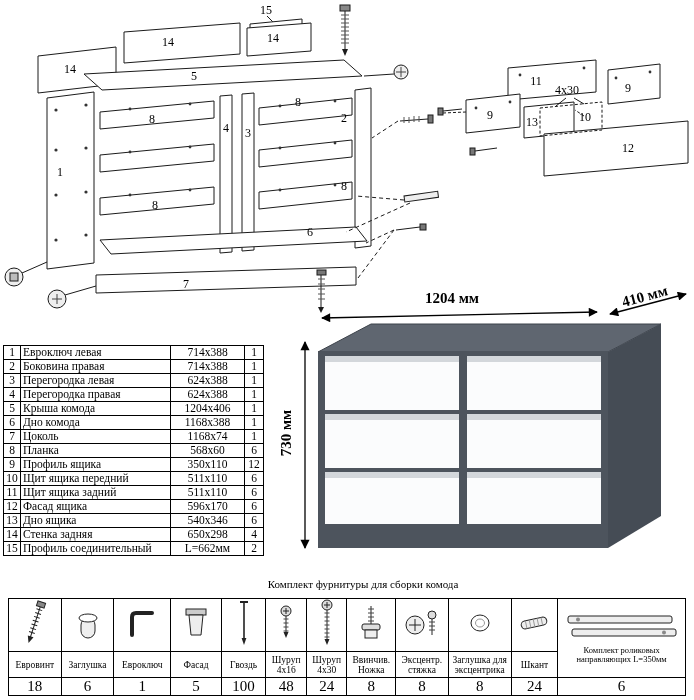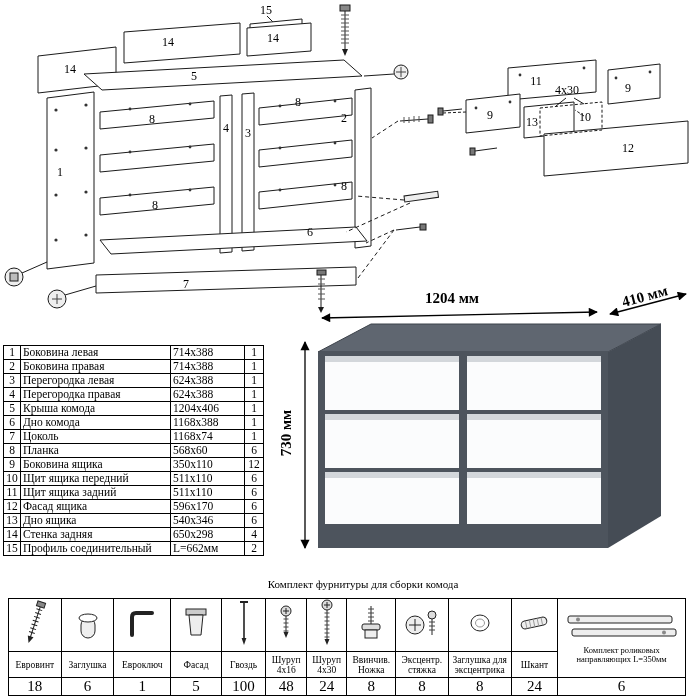--- a/index.html
+++ b/index.html
@@ -19,21 +19,21 @@
   
   .drawer-front { fill:var(--drawer,#fbfcfd); }
   .drawer-shade { fill:var(--drawer-shade,#d3d7db); }
 
   
   #parts-table-wrap { position:absolute; left:3px; top:345px; width:262px; background:#fff; }
   #parts-table { border-collapse:collapse; width:260px; table-layout:fixed; }
   #parts-table td { border:1px solid #000; font-size:11.5px; line-height:12.5px;
                     height:14px; padding:0 2px; white-space:nowrap; overflow:hidden; }
   #parts-table td.col-num  { text-align:center; }
-  #parts-table td.col-size { }
+  #parts-table td.col-size { text-align:center; }
   #parts-table td.col-qty  { text-align:center; }
 
   
   #kit-title { position:absolute; left:0; top:578px; width:694px; text-align:center;
                font-size:11px;margin-left:16px; }
 
   
   #hw-wrap { position:absolute; left:8px; top:598px; width:680px; background:#fff; }
   #hw-table { border-collapse:collapse; width:678px; table-layout:fixed; }
   #hw-table td { border:1px solid #000; text-align:center; vertical-align:middle;
@@ -246,21 +246,21 @@
     <table id="parts-table">
       <colgroup>
           <col style="width:17px">
           <col style="width:150px">
           <col style="width:74px">
           <col style="width:19px">
         </colgroup>
       <tbody id="parts-tbody">
           <tr>
             <td class="col-num">1</td>
-            <td class="col-name">Боковина левая</td>
+            <td class="col-name">Евроключ левая</td>
             <td class="col-size">714x388</td>
             <td class="col-qty">1</td>
           </tr>
           <tr>
             <td class="col-num">2</td>
             <td class="col-name">Боковина правая</td>
             <td class="col-size">714x388</td>
             <td class="col-qty">1</td>
           </tr>
           <tr>
@@ -294,21 +294,21 @@
             <td class="col-qty">1</td>
           </tr>
           <tr>
             <td class="col-num">8</td>
             <td class="col-name">Планка</td>
             <td class="col-size">568x60</td>
             <td class="col-qty">6</td>
           </tr>
           <tr>
             <td class="col-num">9</td>
-            <td class="col-name">Боковина ящика</td>
+            <td class="col-name">Профиль ящика</td>
             <td class="col-size">350x110</td>
             <td class="col-qty">12</td>
           </tr>
           <tr>
             <td class="col-num">10</td>
             <td class="col-name">Щит ящика передний</td>
             <td class="col-size">511x110</td>
             <td class="col-qty">6</td>
           </tr>
           <tr>

